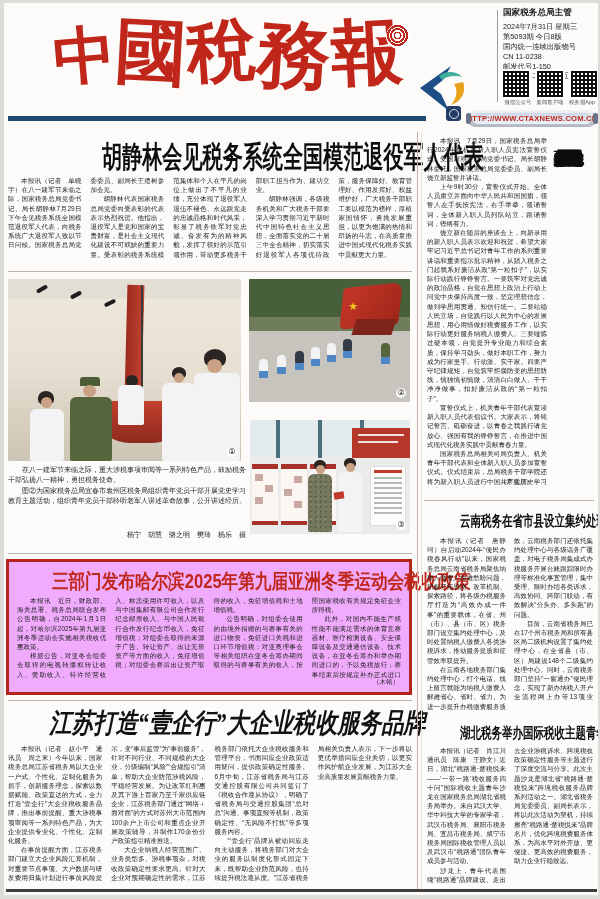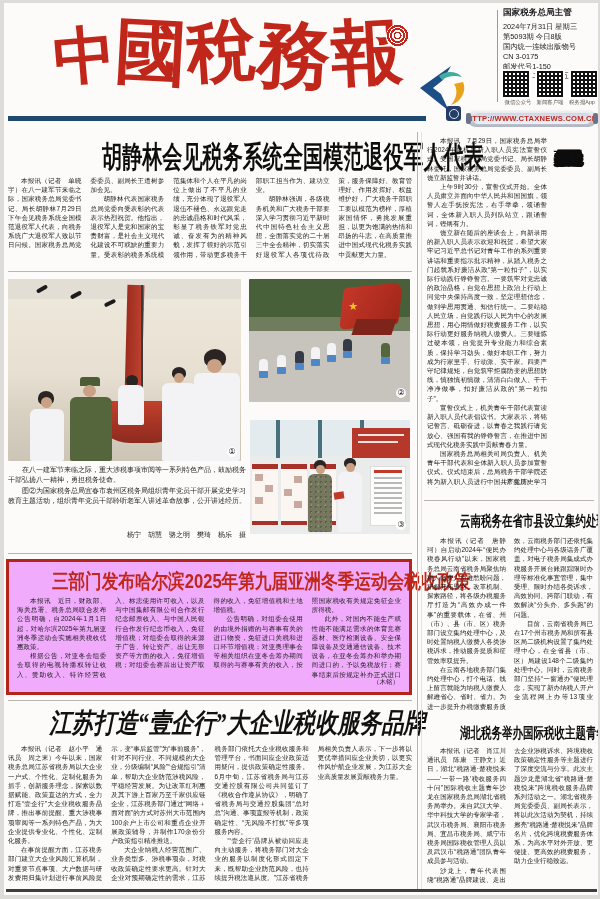--- a/index.html
+++ b/index.html
@@ -137,21 +137,21 @@
   <div class="abs urlpill">
     <div class="inner">HTTP://WWW.CTAXNEWS.COM.CN</div>
   </div>
 
   <div class="abs infosep"></div>
   <div class="abs infoblock">
     <div class="pub">国家税务总局主管</div>
     <div>2024年7月31日 星期三</div>
     <div>第5093期 今日8版</div>
     <div>国内统一连续出版物号</div>
-    <div>CN 3-0175</div>
+    <div>CN 11-0238</div>
     <div>邮发代号1-150</div>
     <div>每周一、二、三、五出版</div>
   </div>
   <div class="abs qrrow">
     <div class="qr"></div>
     <div class="qr"></div>
     <div class="qr"></div>
   </div>
   <div class="abs qrlabels">
     <div>微信公众号</div>

